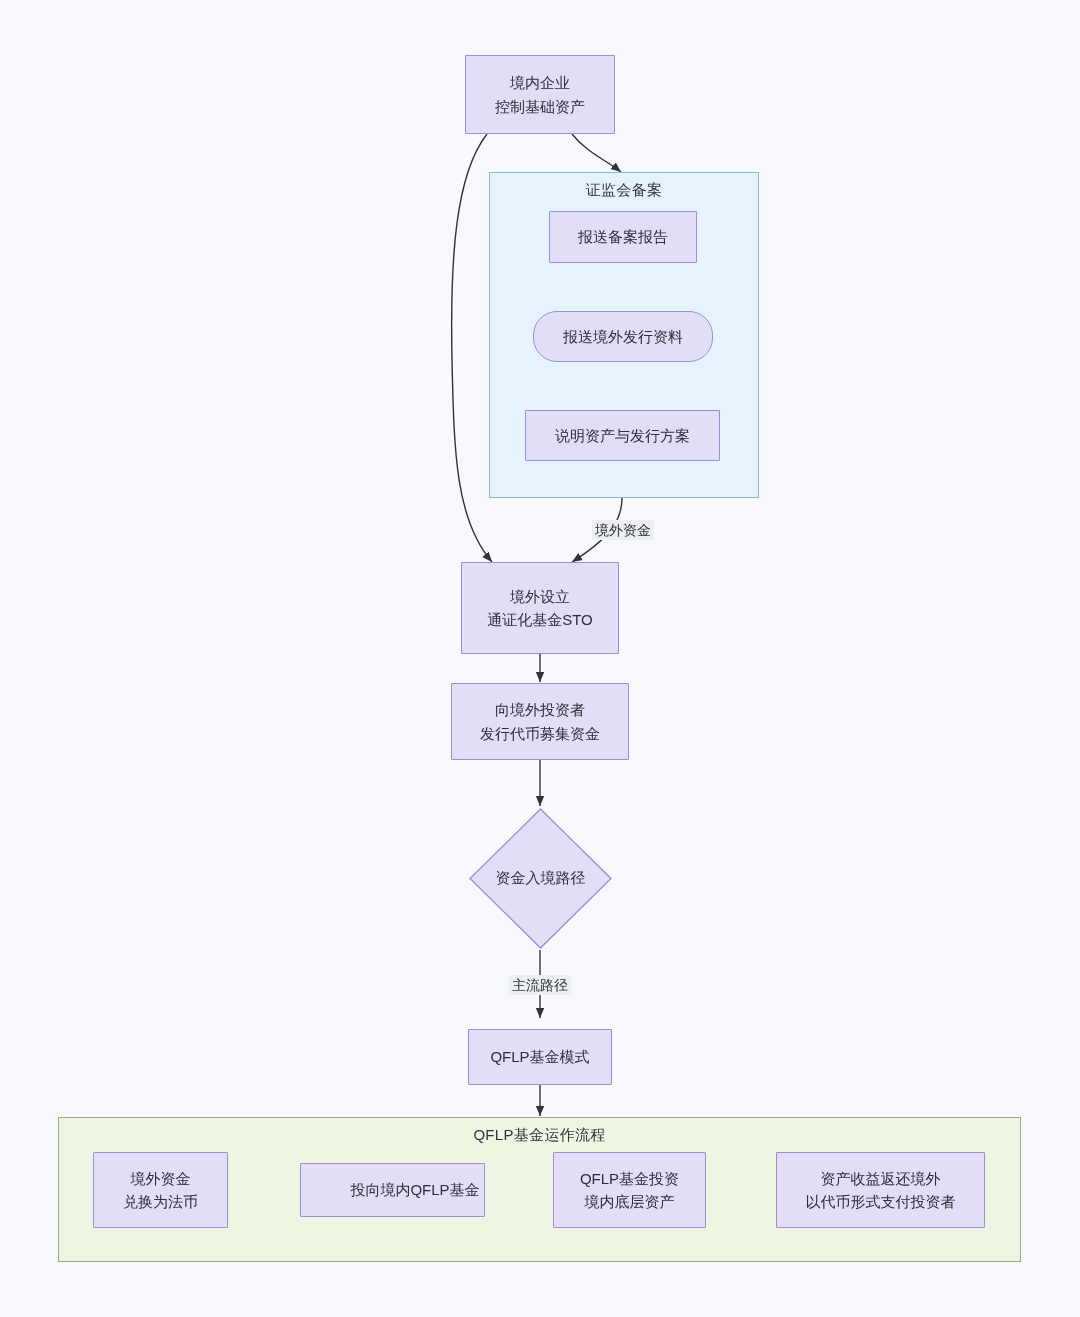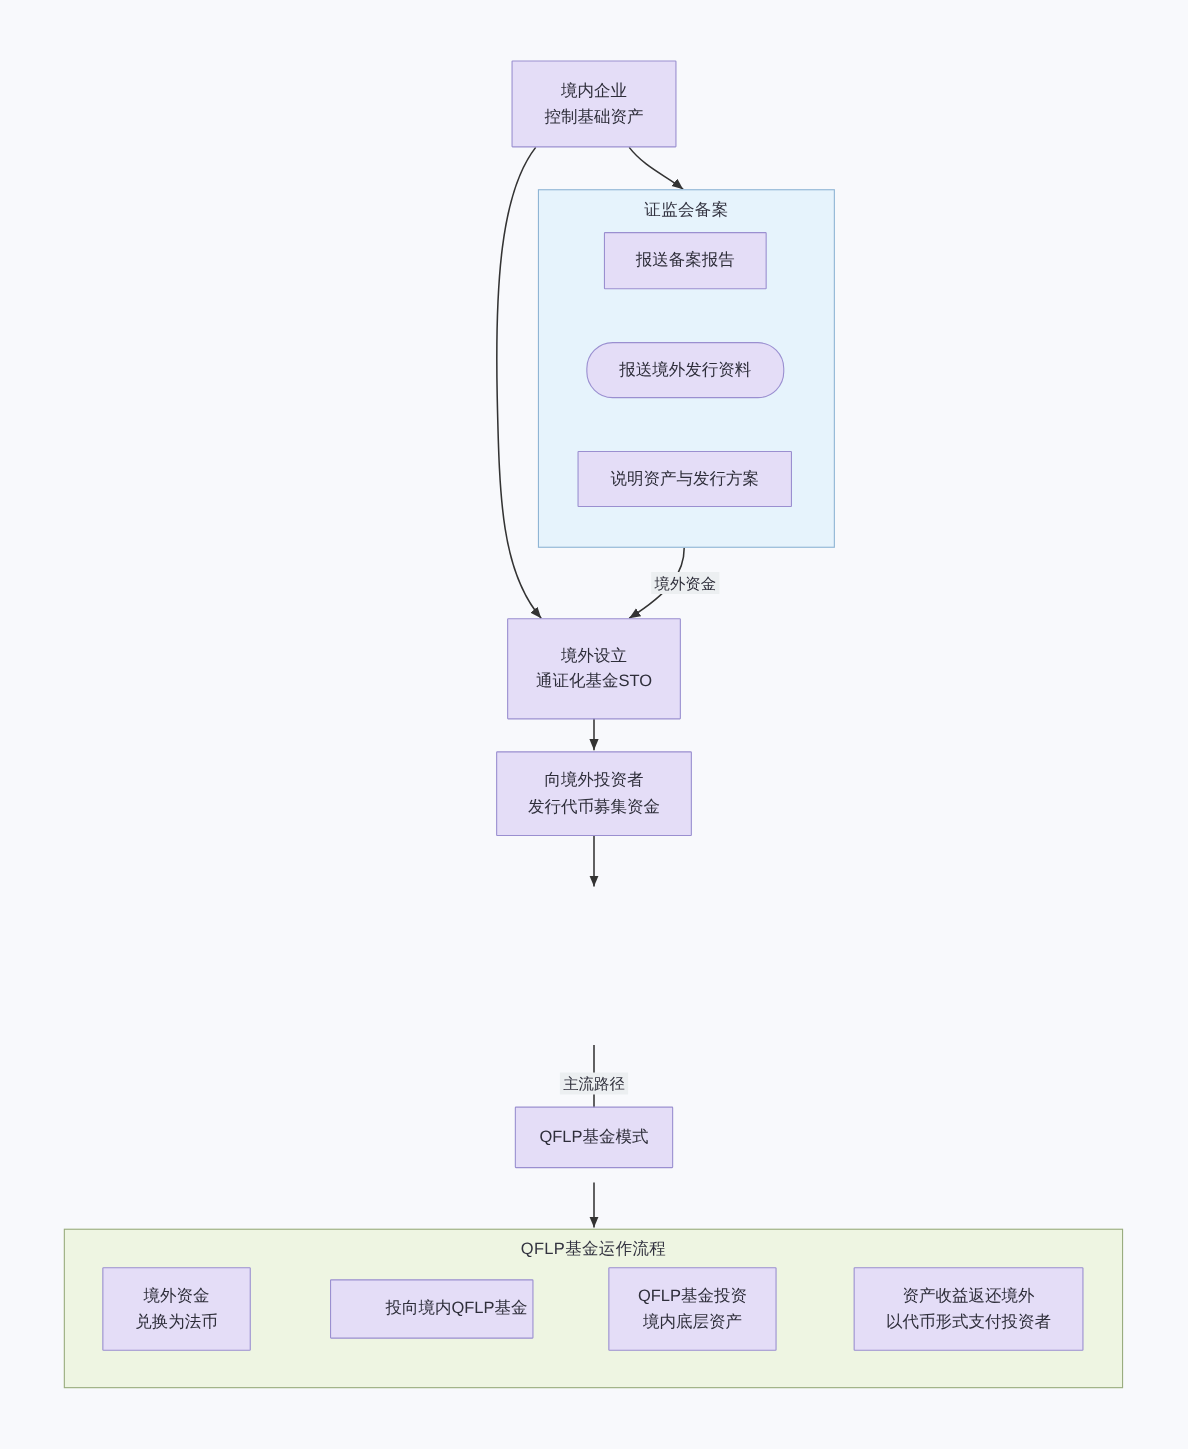--- a/index.html
+++ b/index.html
@@ -170,22 +170,28 @@
   <div class="node" style="left:461px; top:562px; width:158px; height:92px;">
     <span class="node-line">境外设立</span>
     <span class="node-line">通证化基金STO</span>
   </div>
 
   <div class="node" style="left:451px; top:683px; width:178px; height:77px;">
     <span class="node-line">向境外投资者</span>
     <span class="node-line">发行代币募集资金</span>
   </div>
 
-
-  <div class="node" style="left:468px; top:1006px; width:144px; height:56px;">
+  <div class="diamond" style="left:469px; top:808px; width:143px; height:141px;">
+    <svg class="diamond-shape" viewBox="0 0 143 141" preserveAspectRatio="none" xmlns="http://www.w3.org/2000/svg">
+      <polygon points="71.5,1 142,70.5 71.5,140 1,70.5" fill="#e4ddf7" stroke="#9a8fd0" stroke-width="1.3"></polygon>
+    </svg>
+    <span class="diamond-label">资金入境路径</span>
+  </div>
+
+  <div class="node" style="left:468px; top:1029px; width:144px; height:56px;">
     <span class="node-line">QFLP基金模式</span>
   </div>
 
   <div class="node" style="left:93px; top:1152px; width:135px; height:76px;">
     <span class="node-line">境外资金</span>
     <span class="node-line">兑换为法币</span>
   </div>
 
   <div class="node" style="left:300px; top:1163px; width:185px; height:54px;padding-left:45px;">
     <span class="node-line">投向境内QFLP基金</span>

